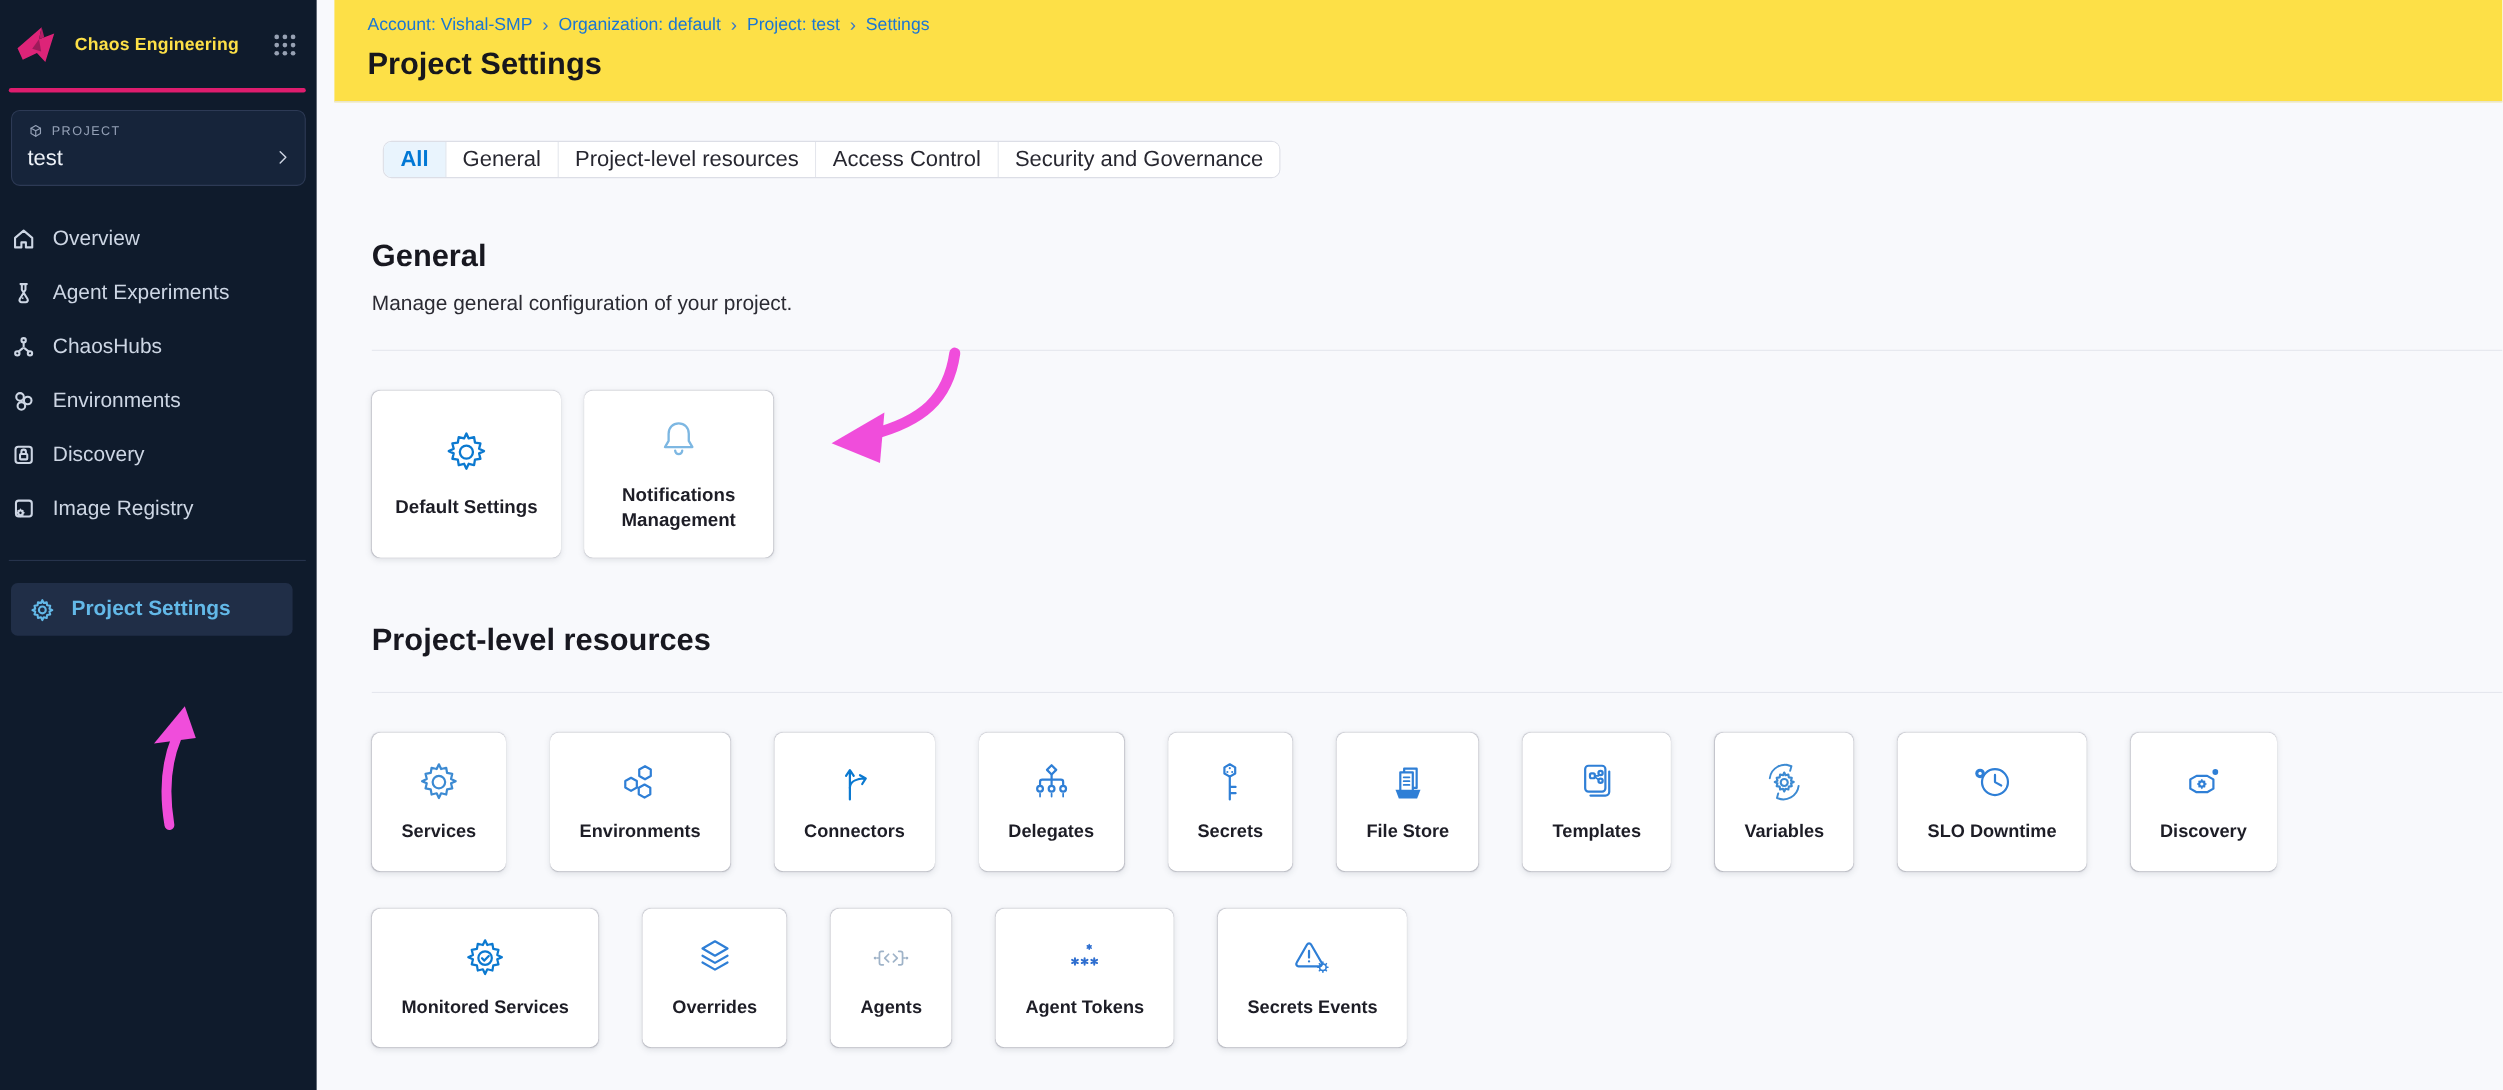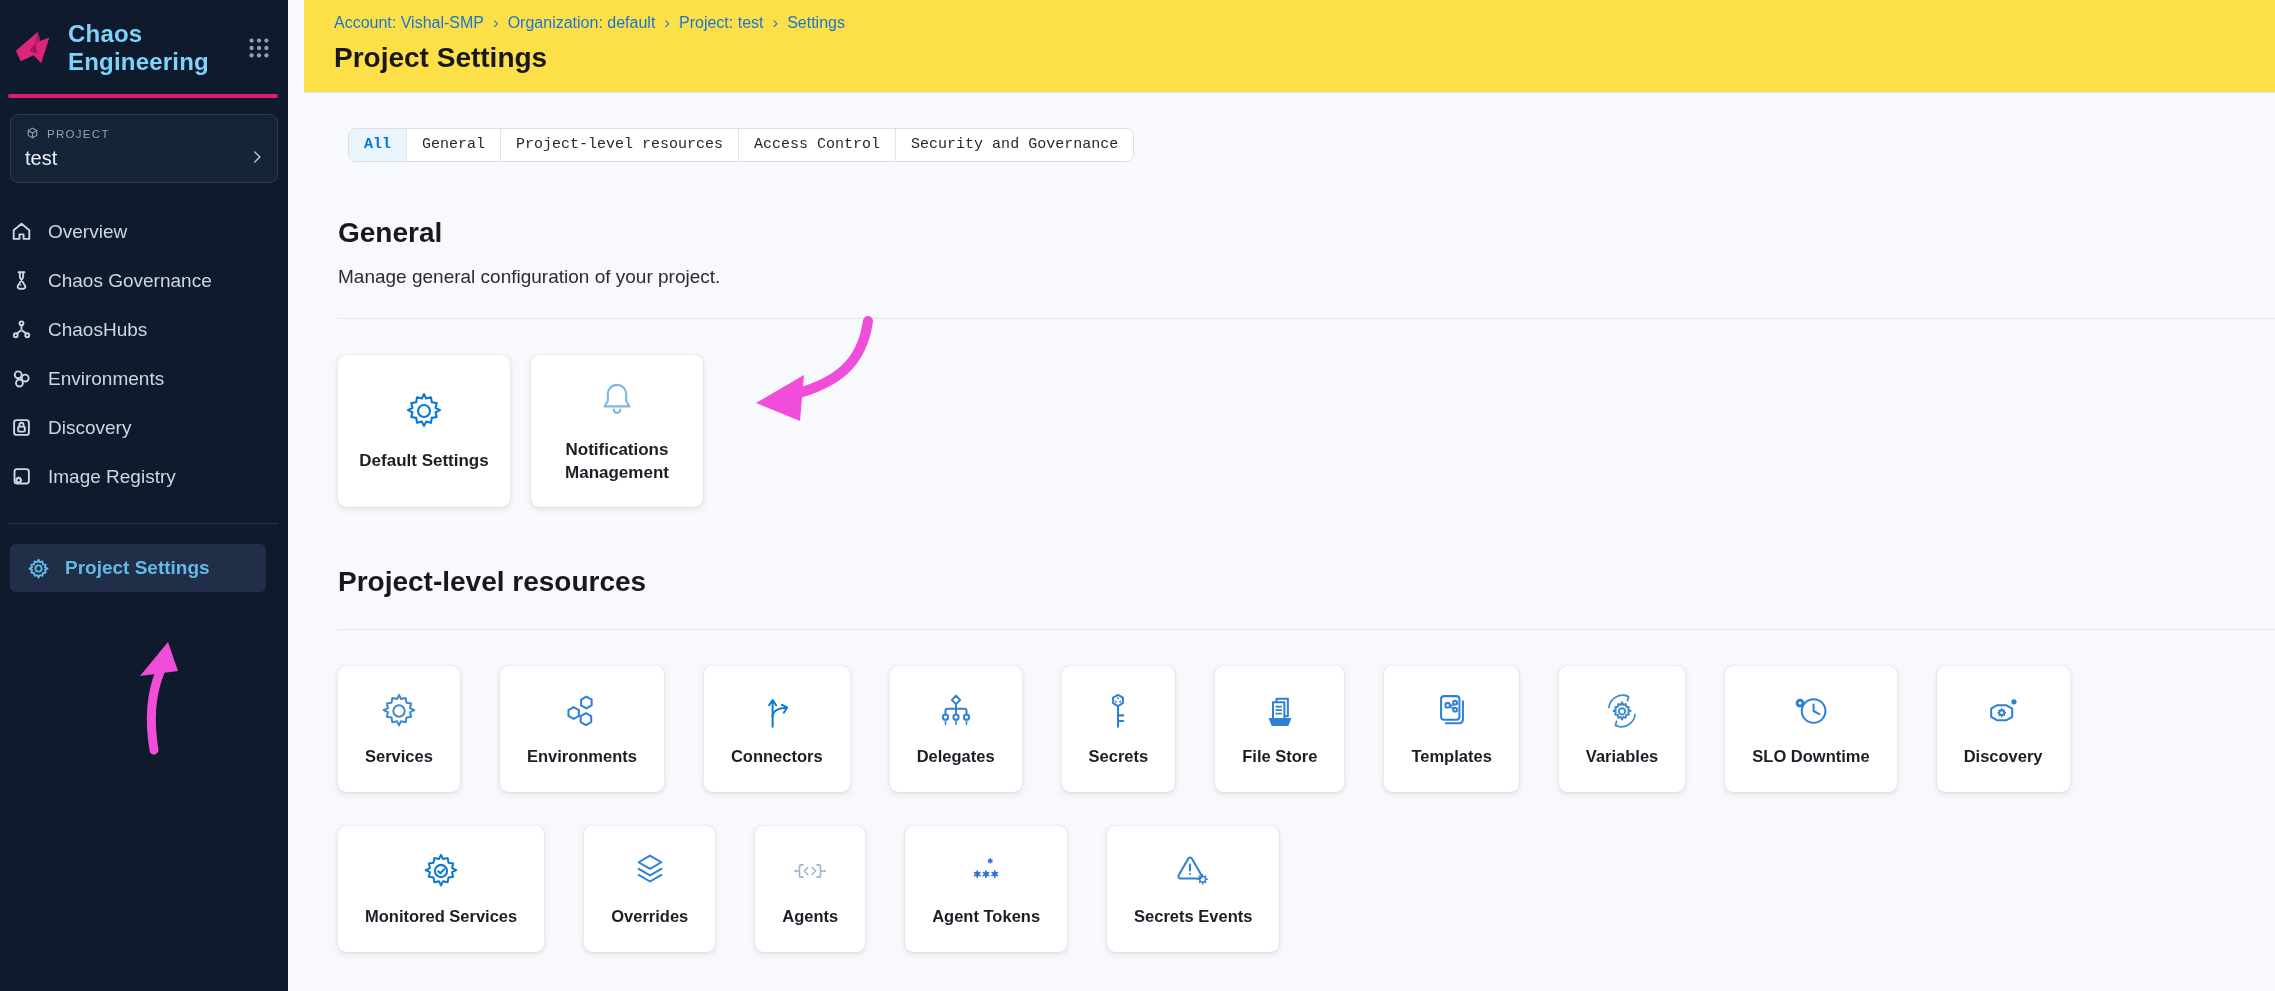--- a/index.html
+++ b/index.html
@@ -3,21 +3,21 @@
 <meta charset="utf-8">
 <style>
   * { margin:0; padding:0; box-sizing:border-box; }
   html,body { width:2275px; height:991px; overflow:hidden; font-family:"Liberation Sans", sans-serif; background:#f8f9fc; }
   .app { display:flex; width:2275px; height:991px; position:relative; }
 
   
   .sidebar { width:288px; height:100%; background:#0f1b2c; position:relative; flex:none; }
   .brand-row { display:flex; align-items:center; padding:20px 16px 16px 12px; }
   .brand-logo { width:46px; height:42px; flex:none; }
-  .brand-text { color:#7dd3fc; font-size:24px; font-weight:bold; margin-left:10px; flex:1; letter-spacing:.2px; }
+  .brand-text { color:#fde047; font-size:16px; font-weight:bold; margin-left:10px; flex:1; letter-spacing:.2px; }
   .grid-btn { width:26px; height:26px; color:#97a1b3; cursor:pointer; }
   .brand-underline { height:4px; background:#de1d6e; margin:2px 10px 0 8px; border-radius:2px; }
   .project-box { margin:16px 10px 0 10px; background:#16243a; border:1px solid #2d3a55; border-radius:8px; padding:11px 14px 12px 14px; position:relative; cursor:pointer; }
   .project-label-row { display:flex; align-items:center; gap:7px; color:#94a0b6; }
   .project-label { font-size:11.5px; font-weight:normal; letter-spacing:1.3px; }
   .project-name { color:#eef2f8; font-size:20px; margin-top:6px; }
   .project-chevron { position:absolute; right:12px; top:34px; width:16px; height:16px; color:#cdd4e2; }
   .nav { margin-top:24px; }
   .nav-item { display:flex; align-items:center; height:49px; padding-left:10px; gap:15px; color:#cdd6e4; font-size:19px; cursor:pointer; }
   .nav-item .nic { width:23px; height:23px; flex:none; }
@@ -28,21 +28,21 @@
   
   .main { flex:1; background:#f8f9fc; position:relative; }
   .main-header { background:#fde047; height:93px; border-bottom:1px solid #e4e6ee; padding:13px 0 12px 30px;margin-left:16px; }
   .breadcrumb { display:flex; align-items:center; gap:9px; font-size:16px; }
   .crumb { color:#1b76d3; cursor:pointer; }
   .crumb-sep { color:#3a78c8; font-size:17px; }
   .page-title { font-size:28px; font-weight:bold; color:#17171d; margin-top:9px; }
   .content { padding:0 0 0 50px; }
 
   .tabs { display:inline-flex; margin:35px 0 0 10px; background:#ffffff; border:1px solid #dcdee6; border-radius:8px; overflow:hidden; }
-  .tab { padding:0 15px; line-height:32px; font-size:15px; color:#272730; border-right:1px solid #e2e4ea; cursor:pointer; background:#ffffff; white-space:nowrap;font-family:Liberation Mono, monospace; }
+  .tab { padding:0 15px; line-height:32px; font-size:20px; color:#272730; border-right:1px solid #e2e4ea; cursor:pointer; background:#ffffff; white-space:nowrap; }
   .tab:last-child { border-right:none; }
   .tab.active { background:#e9f4fd; color:#0278d5; font-weight:bold; }
 
   .sec-title { font-size:28px; font-weight:bold; color:#181820; line-height:34px; }
   .sec-general .sec-title { margin-top:54px; }
   .sec-desc { font-size:19px; color:#2b2b33; margin-top:16px; line-height:22px; }
   .hr { height:1px; background:#e5e7ee; }
   .sec-general .hr { margin-top:30px; }
   .sec-resources .sec-title { margin-top:58px; }
   .sec-resources .hr { margin-top:30px; }
@@ -259,21 +259,21 @@
       <div class="nav-item">
         <svg class="ic nic">
             <use href="#i-home"></use>
           </svg>
         <span>Overview</span>
       </div>
       <div class="nav-item">
         <svg class="ic nic">
             <use href="#i-flask"></use>
           </svg>
-        <span>Chaos Governance</span>
+        <span>Agent Experiments</span>
       </div>
       <div class="nav-item">
         <svg class="ic nic">
             <use href="#i-hub"></use>
           </svg>
         <span>ChaosHubs</span>
       </div>
       <div class="nav-item">
         <svg class="ic nic">
             <use href="#i-circles"></use>

